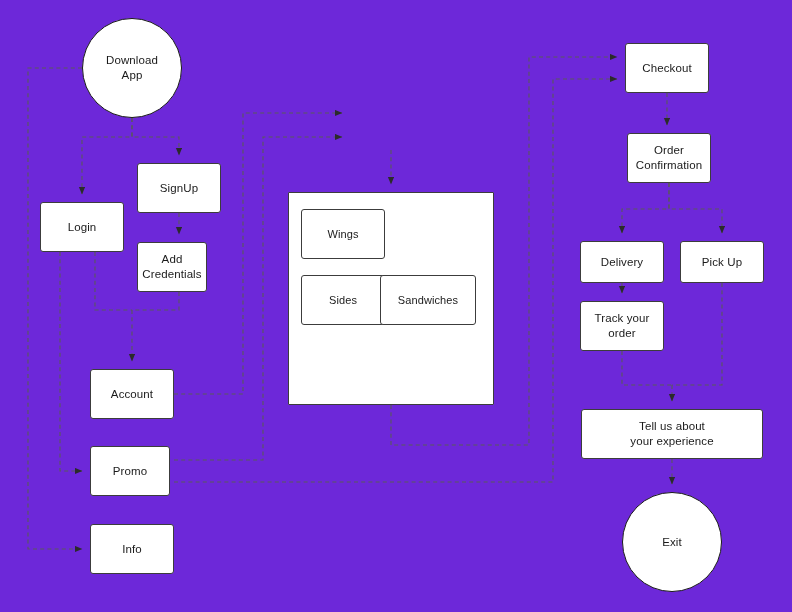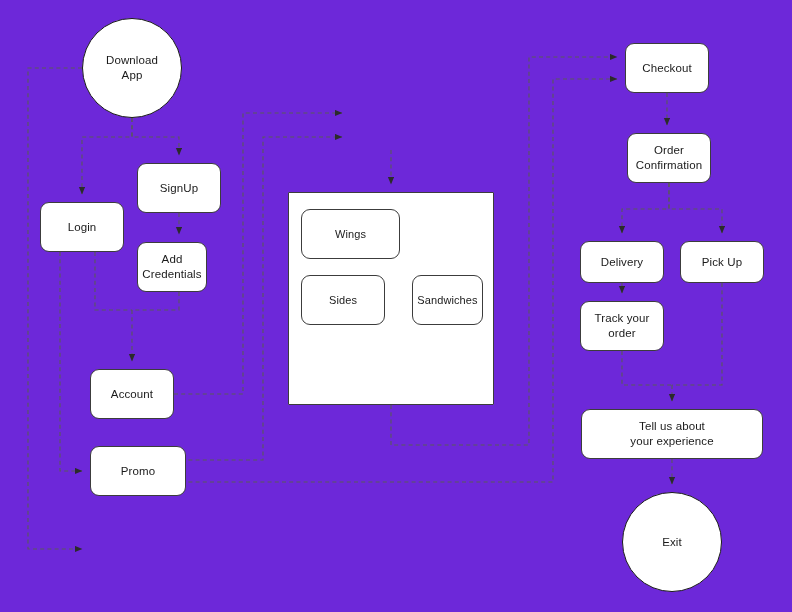--- a/index.html
+++ b/index.html
@@ -31,21 +31,21 @@
     justify-content: center;
     text-align: center;
     background: #ffffff;
     color: #1a1a1a;
     font-size: 11.5px;
     line-height: 1.3;
     letter-spacing: 0.1px;
   }
   .rounded {
     border: 1.4px solid #3c3c3c;
-    border-radius: 9px;
+    border-radius: 3px;
   }
   .circle {
     border: 1.4px solid #1a1a1a;
     border-radius: 50%;
   }
   .group-box {
     position: absolute;
     box-sizing: border-box;
     border: 1.6px solid #3c3c3c;
     background: #ffffff;
@@ -131,38 +131,41 @@
     <div>
       <div>Add</div>
       <div>Credentials</div>
     </div>
   </div>
 
   <div class="node rounded" style="left:90px; top:369px; width:84px; height:50px;">
     <span>Account</span>
   </div>
 
-  <div class="node rounded" style="left:90px; top:446px; width:96px; height:50px;">
+  <div class="node rounded" style="left:90px; top:446px; width:80px; height:50px;">
     <span>Promo</span>
   </div>
 
+  <div class="node rounded" style="left:90px; top:524px; width:84px; height:50px;">
+    <span>Info</span>
+  </div>
 
 
   <div class="group-box" style="left:288px; top:192px; width:206px; height:213px;"></div>
 
-  <div class="node rounded sub" style="left:301px; top:209px; width:99px; height:50px;">
+  <div class="node rounded sub" style="left:301px; top:209px; width:84px; height:50px;">
     <span>Wings</span>
   </div>
 
 
   <div class="node rounded sub" style="left:301px; top:275px; width:84px; height:50px;">
     <span>Sides</span>
   </div>
 
-  <div class="node rounded sub" style="left:412px; top:275px; width:71px; height:50px;">
+  <div class="node rounded sub" style="left:380px; top:275px; width:96px; height:50px;">
     <span>Sandwiches</span>
   </div>
 
 
   <div class="node rounded" style="left:625px; top:43px; width:84px; height:50px;">
     <span>Checkout</span>
   </div>
 
   <div class="node rounded" style="left:627px; top:133px; width:84px; height:50px;">
     <div>

